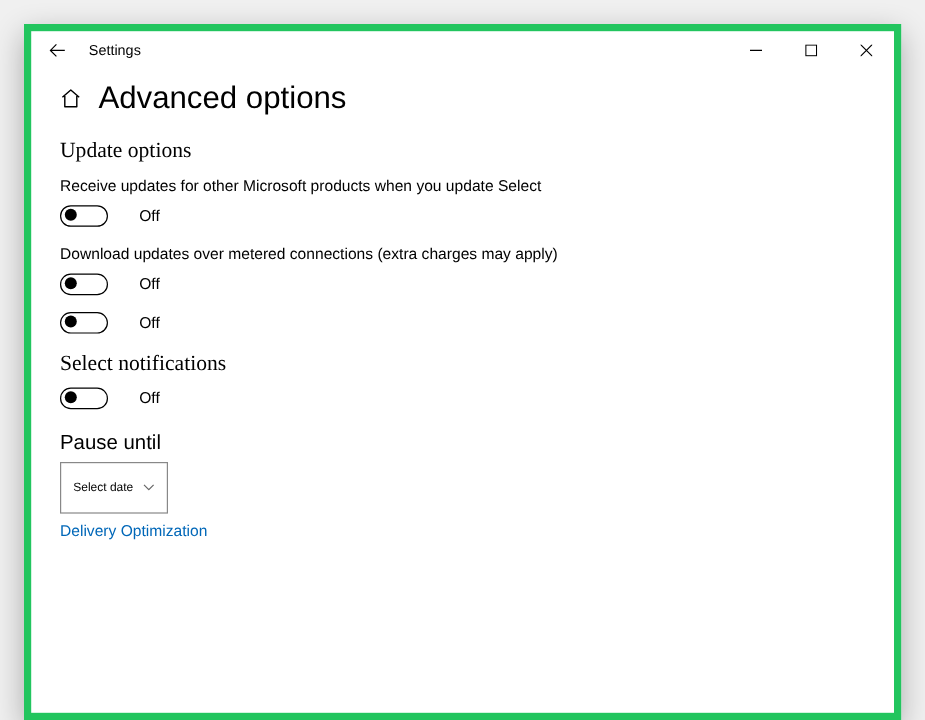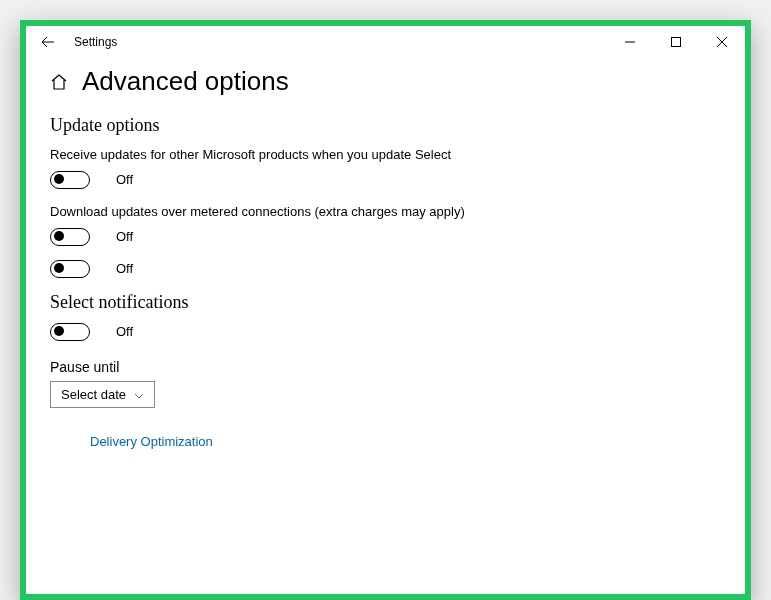--- a/index.html
+++ b/index.html
@@ -118,39 +118,38 @@
       color: #000;
     }
     .desc {
       font-size: 13px;
       color: #000;
       line-height: 1.45;
       margin-bottom: 8px;
     }
     .dropdown {
       border: 1px solid #888;
-      padding: 5px 10px;
+      padding: 15px 10px;
       display: inline-flex;
       align-items: center;
       gap: 8px;
-      font-size: 13px;
+      font-size: 10px;
       cursor: pointer;
       margin-top: 4px;
-      margin-bottom: 22px;
+      margin-bottom: 3px;
     }
     .link {
       font-size: 13px;
       color: #0067b8;
       cursor: pointer;
       display: inline-block;
       margin-top: 4px;
-      margin-left: 40px;
     }
     .field-label {
-      font-size: 14px;
+      font-size: 17px;
       margin-top: 18px;
       margin-bottom: 2px;
     }
   </style>
 </head>
 <body>
 
 <div class="window">
   <div class="titlebar">
     <div class="back-btn">

